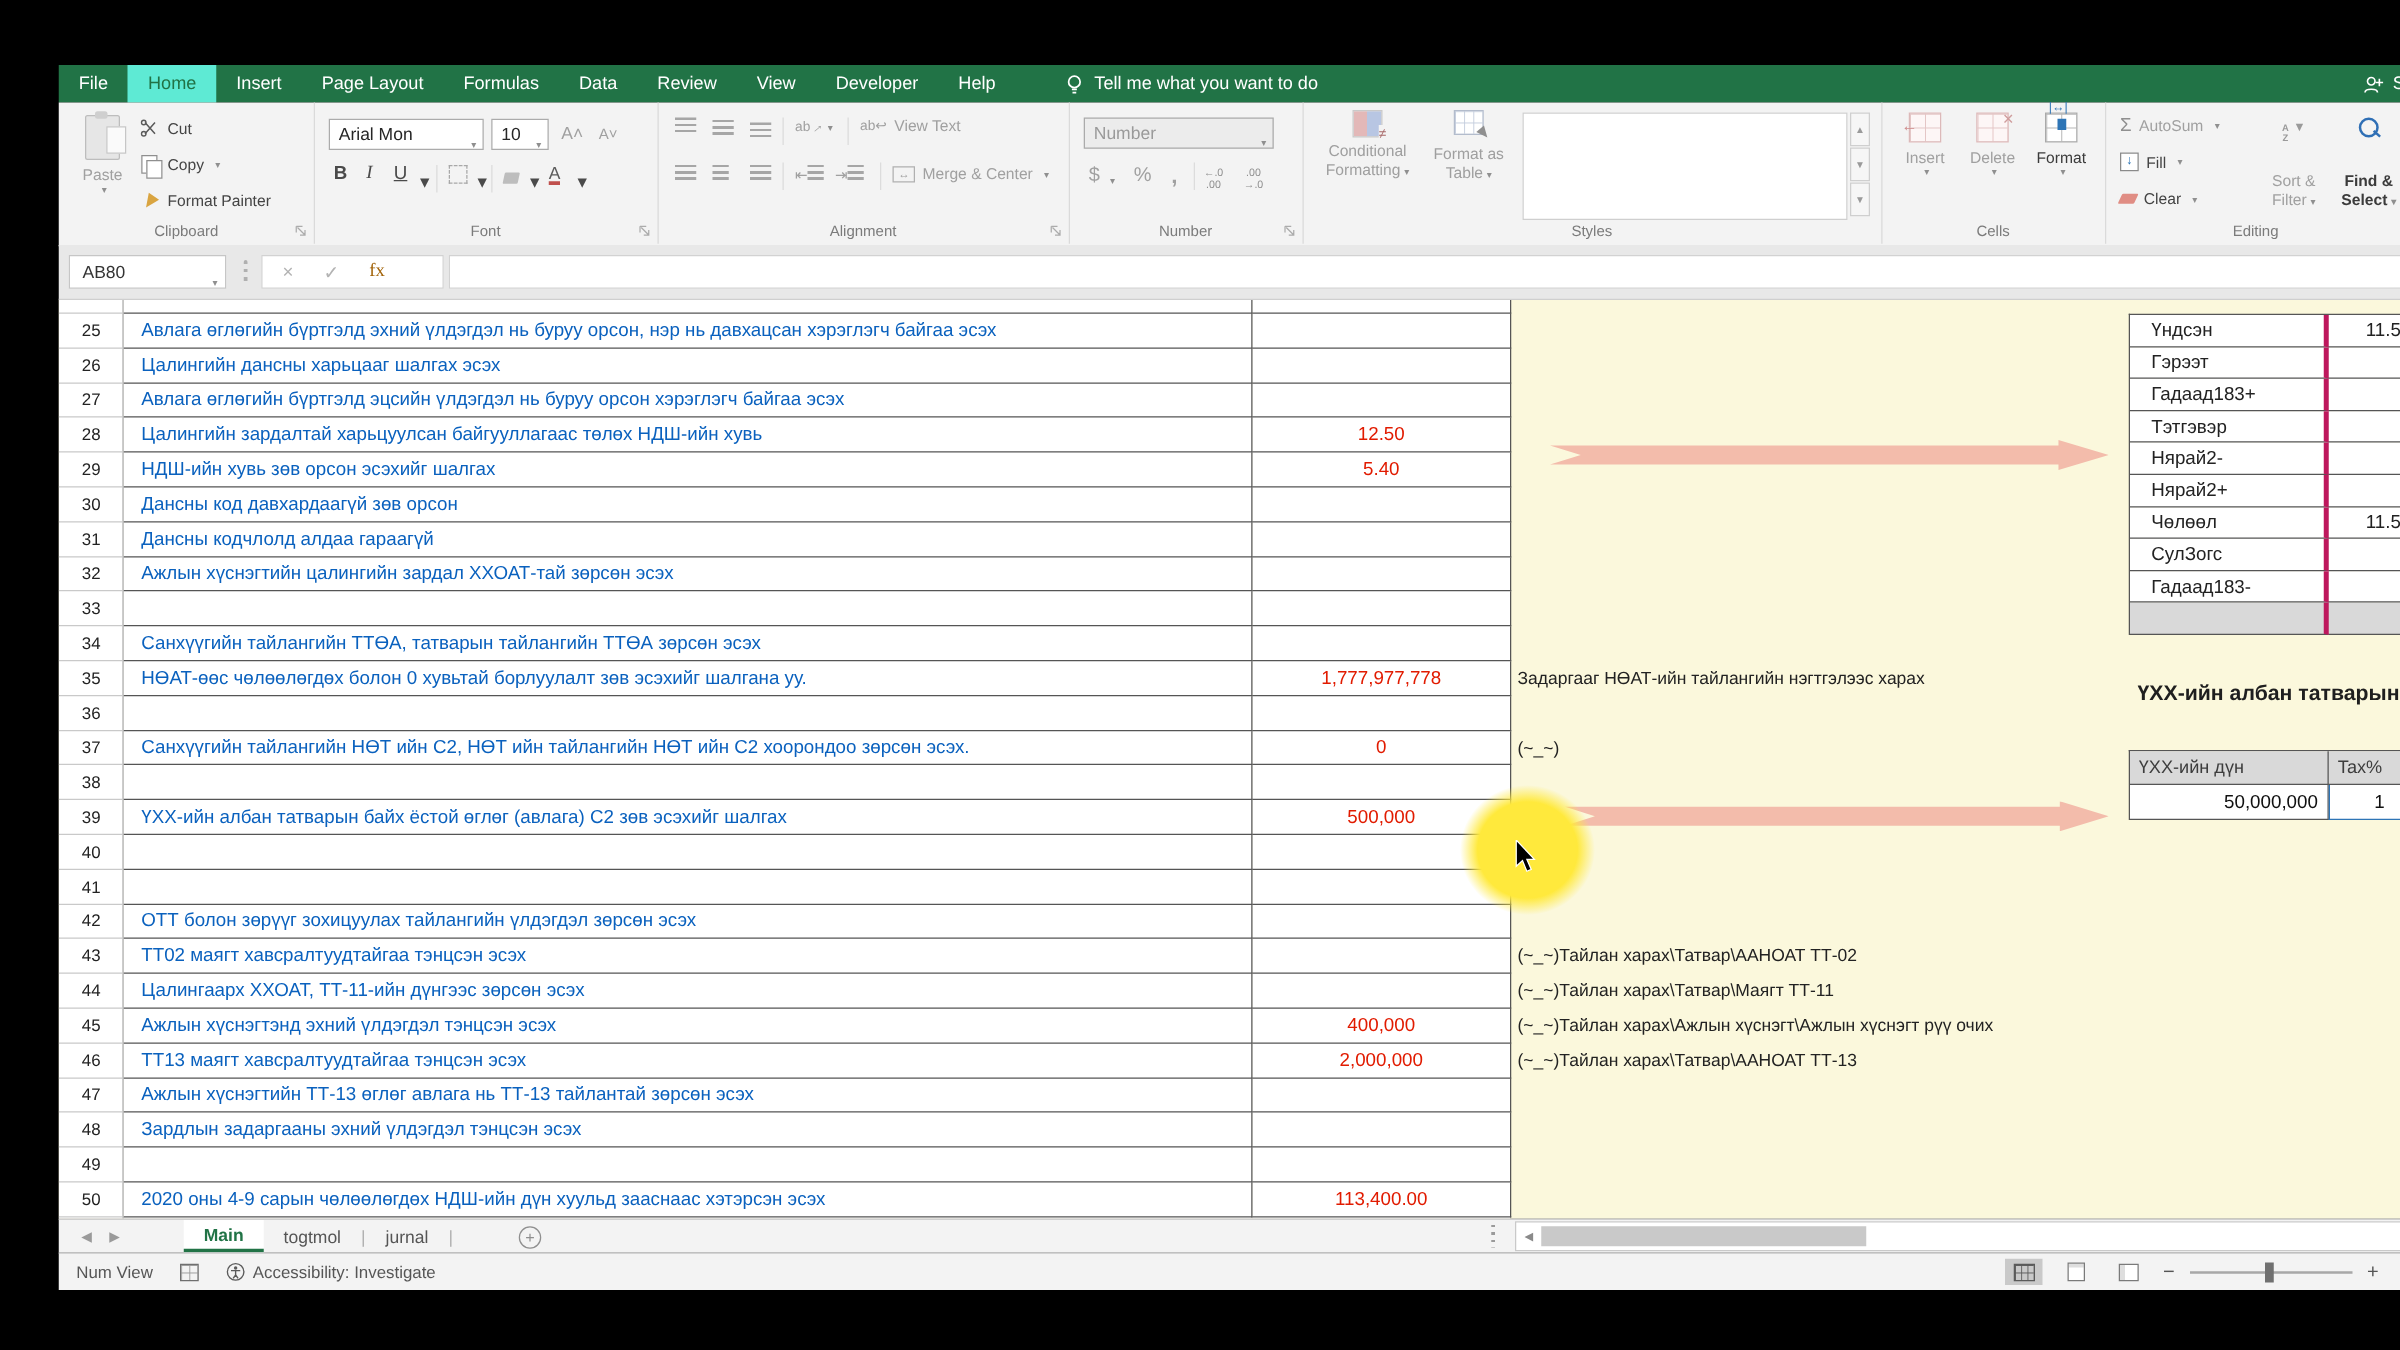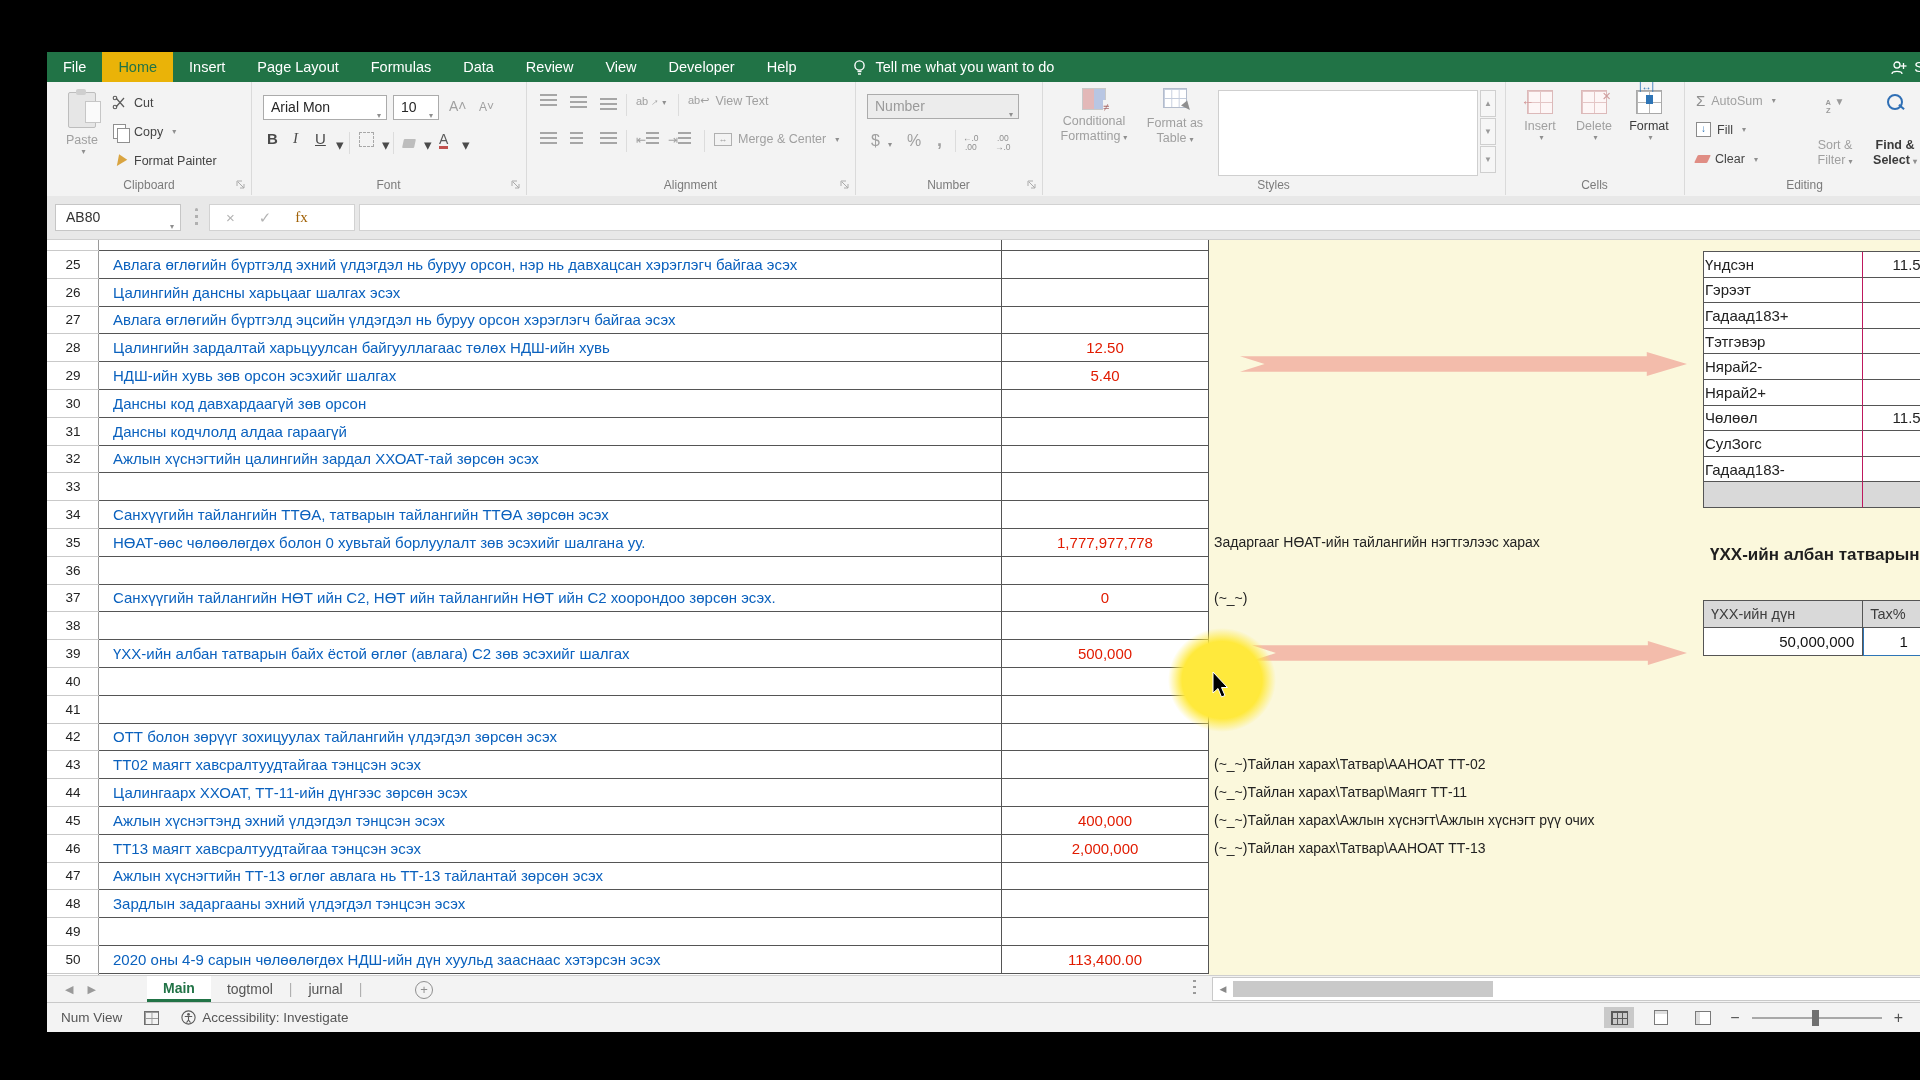--- a/index.html
+++ b/index.html
@@ -5,21 +5,21 @@
   html,body{margin:0;padding:0;background:#000;}
   body{width:1920px;height:1080px;position:relative;overflow:hidden;
        font-family:"Liberation Sans",sans-serif;-webkit-font-smoothing:antialiased;}
   .screen{position:absolute;inset:0;margin-left:47px;}
 
   
   .tabbar{position:absolute;left:0;top:52px;width:1920px;height:30px;background:#217346;
           display:flex;align-items:stretch;color:#fff;font-size:14.5px;}
   .tabs-flex{display:flex;align-items:stretch;}
   .tab{display:flex;align-items:center;padding:0 16px;white-space:nowrap;}
-  .tab.active{background:#eab308;color:#217346;}
+  .tab.active{background:#5eead4;color:#217346;}
   .tellme{display:flex;align-items:center;gap:8px;margin-left:40px;color:#fff;}
   .share{margin-left:auto;display:flex;align-items:center;gap:7px;padding:0 14px;color:#fff;}
 
   
   .ribbon{position:absolute;left:0;top:82px;width:1920px;height:114px;background:#f3f3f3;
           border-bottom:1px solid #d0d0d0;font-size:12.5px;color:#444;}
   .rgroup{position:absolute;top:0;height:113px;border-right:1px solid #dadada;}
   .glabel{position:absolute;bottom:3px;left:0;right:0;text-align:center;font-size:12px;color:#7b7b7b;}
   .launcher{position:absolute;bottom:5px;right:5px;width:10px;height:10px;opacity:.8;}
   .launcher svg{display:block;}
@@ -130,22 +130,22 @@
 
   .arrow{position:absolute;height:24px;background:#f3bcab;
          clip-path:polygon(0 18%,91% 18%,91% 0,100% 50%,91% 100%,91% 82%,0 82%,5.5% 50%);}
   #arrow-1{left:1193px;top:112px;width:447px;}
   #arrow-2{left:1205px;top:401px;width:435px;}
 
   
   .rt{position:absolute;left:1656px;top:11px;width:234px;border-top:1px solid #555;border-left:1px solid #555;box-sizing:border-box;}
   .rt-r{display:flex;height:25.6px;background:#fff;}
   .rt-r.gray{background:#d9d9d9;}
-  .rt-l{width:160px;box-sizing:border-box;border-right:1px solid #be185d;border-bottom:1px solid #555;
-        padding-left:1px;display:flex;align-items:center;font-size:15px;color:#222;}
+  .rt-l{width:160px;box-sizing:border-box;border-right:4px solid #be185d;border-bottom:1px solid #555;
+        padding-left:17px;display:flex;align-items:center;font-size:15px;color:#222;}
   .rt-v{width:74px;box-sizing:border-box;border-right:1px solid #555;border-bottom:1px solid #555;
         display:flex;align-items:center;justify-content:flex-end;padding-right:7px;font-size:15px;color:#222;}
   .uhh-h{position:absolute;left:1663px;top:305px;width:228px;font-weight:bold;font-size:17px;color:#1f1f1f;
          white-space:nowrap;overflow:hidden;}
   .uhh{position:absolute;left:1656px;top:360px;width:234px;border-top:1px solid #555;border-left:1px solid #555;box-sizing:border-box;}
   .uhh .hrow{display:flex;height:27px;background:#d9d9d9;}
   .uhh .vrow{display:flex;height:28px;background:#fff;}
   .uhh .hc{box-sizing:border-box;border-right:1px solid #555;border-bottom:1px solid #555;display:flex;align-items:center;
            padding-left:7px;font-size:14.5px;color:#3d3d3d;}
   .uhh .c1{width:160px;} .uhh .c2{width:74px;text-align:right;}

